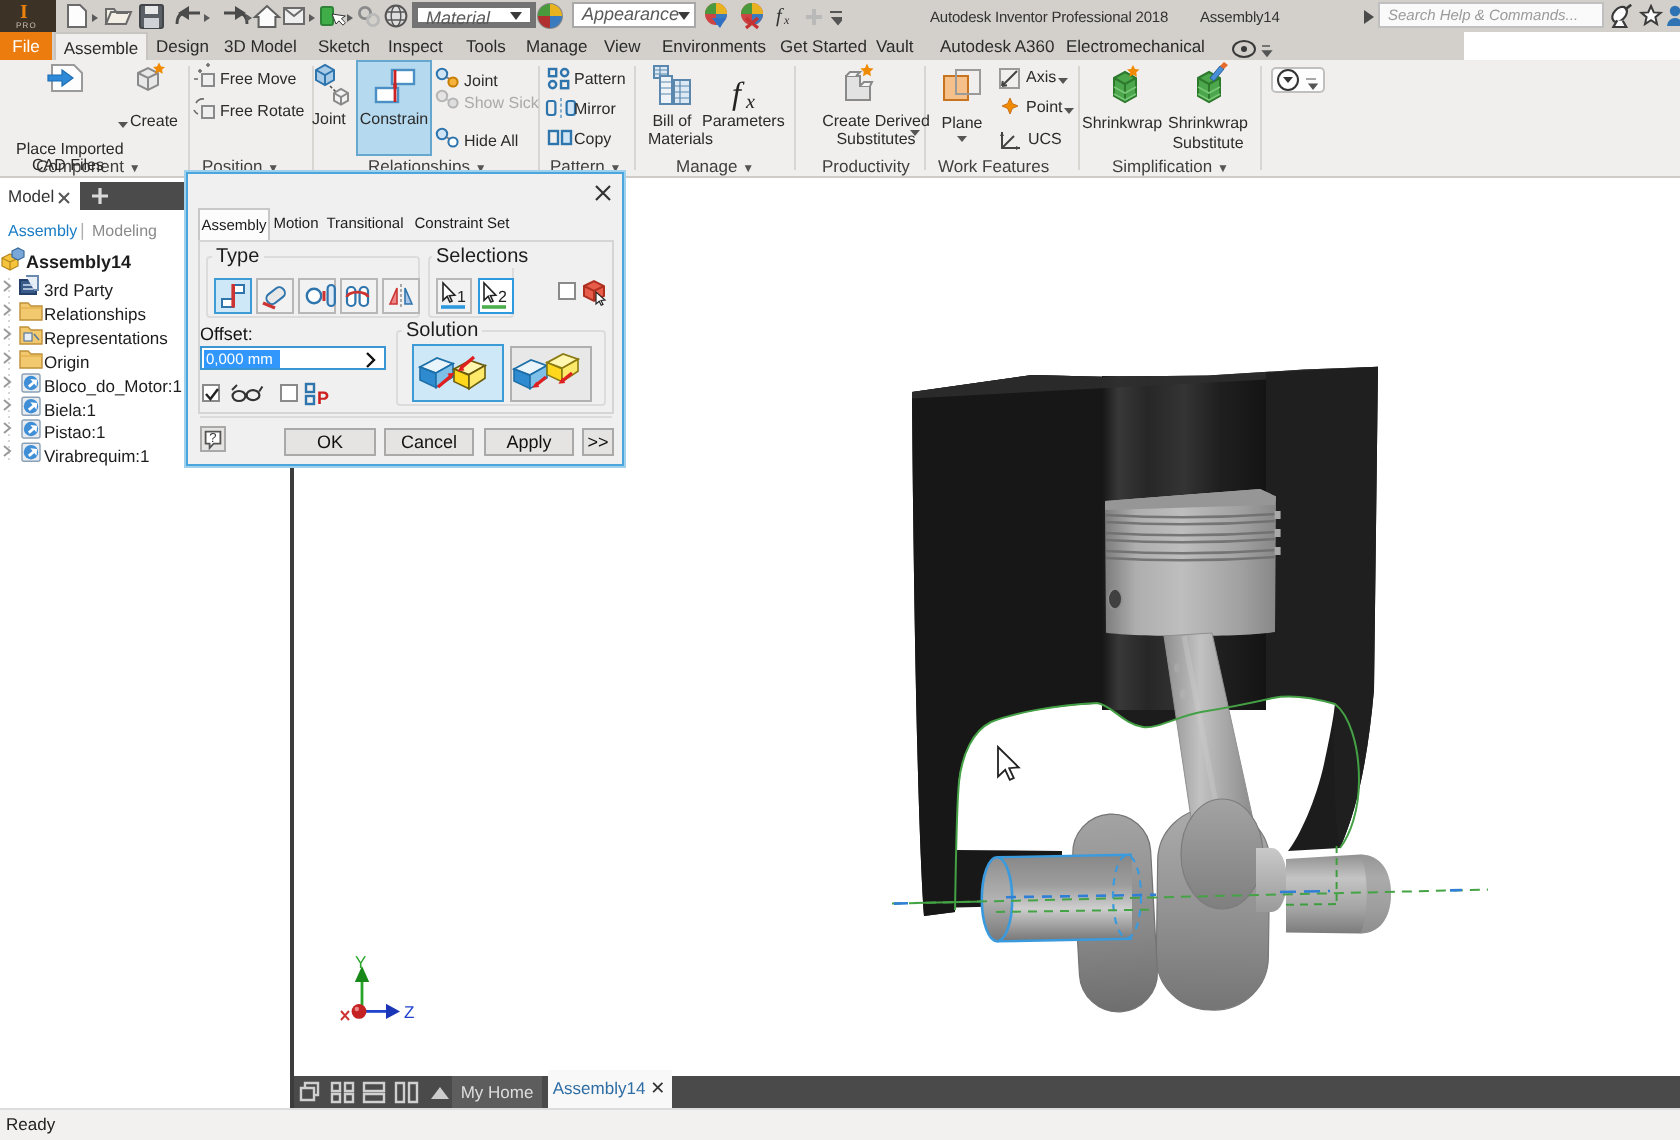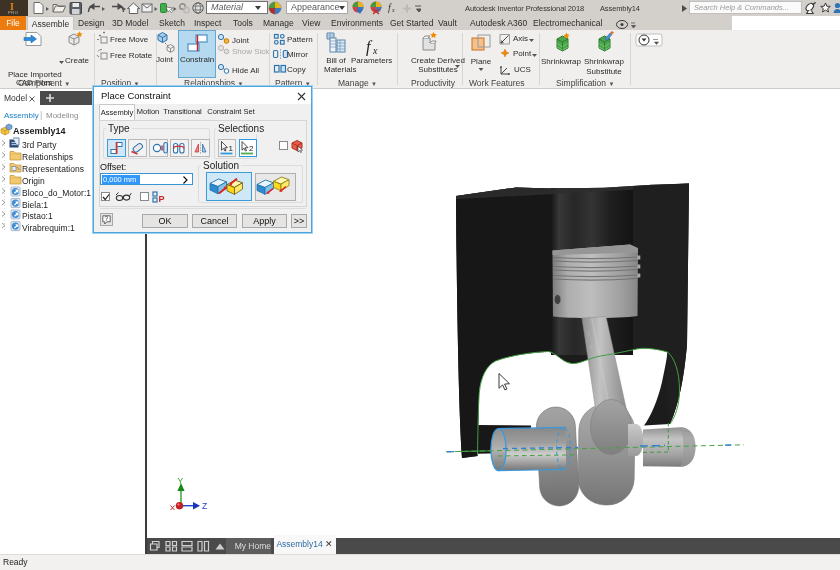--- a/index.html
+++ b/index.html
@@ -62,32 +62,32 @@
    <path d="M136 7l2 5 1.5-1.6 2 2.2 1.2-1.2-2-2.1 2-1.3z" fill="#fff" stroke="#333" stroke-width=".5"></path>
    <path d="M143.5 7l3 2-3 2z" fill="#5a5a5a"></path>
 
    <circle cx="152.5" cy="6.5" r="2.8" fill="none" stroke="#8a8a8a" stroke-width="1.4"></circle>
    <circle cx="156.5" cy="10" r="2.8" fill="none" stroke="#b9b9b9" stroke-width="1.4"></circle>
 
    <circle cx="168" cy="8" r="5.2" fill="#dedede" stroke="#555"></circle>
    <ellipse cx="168" cy="8" rx="2.4" ry="5.2" fill="none" stroke="#555" stroke-width=".7"></ellipse>
    <path d="M163 6h10M163 10h10" stroke="#555" stroke-width=".7"></path>
  </svg>
- <div class="abs" style="left:206px;top:1px;width:62px;height:13px;background:#fff;border:1px solid #737373;font-size:9px;font-style:italic;color:#5a5a5a;line-height:11px;padding-left:4px">Material</div>
+ <div class="abs" style="left:206px;top:1px;width:62px;height:13px;background:#fff;border:3px solid #737373;font-size:9px;font-style:italic;color:#5a5a5a;line-height:11px;padding-left:4px">Material</div>
  <svg class="abs" style="left:254px;top:4px" width="8" height="8">
       <path d="M1 2l3 4 3-4z" fill="#3a3a3a"></path>
     </svg>
  <svg class="abs" style="left:268px;top:1px" width="15" height="14" viewBox="0 0 15 14">
    <circle cx="7" cy="7" r="6" fill="#e8e8e8" stroke="#888"></circle>
    <path d="M7 1a6 6 0 0 1 6 6l-6 0z" fill="#e8b31f"></path>
       <path d="M13 7a6 6 0 0 1-6 6l0-6z" fill="#3a7abf"></path>
       <path d="M7 13a6 6 0 0 1-6-6l6 0z" fill="#b03030"></path>
       <path d="M1 7a6 6 0 0 1 6-6l0 6z" fill="#4a9a3d"></path>
  </svg>
- <div class="abs" style="left:286px;top:1px;width:62px;height:13px;background:#fff;border:1px solid #a8a8a8;font-size:9px;color:#5a5a5a;line-height:11px;padding-left:4px">Appearance</div>
+ <div class="abs" style="left:286px;top:1px;width:62px;height:13px;background:#fff;border:1px solid #a8a8a8;font-size:9px;font-style:italic;color:#5a5a5a;line-height:11px;padding-left:4px">Appearance</div>
  <svg class="abs" style="left:338px;top:4px" width="8" height="8">
       <path d="M1 2l3 4 3-4z" fill="#3a3a3a"></path>
     </svg>
  <svg class="abs" style="left:351px;top:1px" width="70" height="14" viewBox="0 0 70 14">
    <circle cx="7" cy="6" r="5.5" fill="#cc4444"></circle>
       <path d="M7 .5a5.5 5.5 0 0 1 5.5 5.5l-5.5 0z" fill="#e8b31f"></path>
       <path d="M1.5 6a5.5 5.5 0 0 1 5.5-5.5l0 5.5z" fill="#4a9a3d"></path>
       <path d="M12.5 6a5.5 5.5 0 0 1-5.5 5.5l0-5.5z" fill="#3a7abf"></path>
    <path d="M5 8l4 5 3-5z" fill="#2f6fc4"></path>
    <circle cx="25" cy="6" r="5.5" fill="#cc4444"></circle>
@@ -495,26 +495,25 @@
 <div class="abs" id="dbar">
  <svg class="abs" style="left:2px;top:2px" width="80" height="12" viewBox="0 0 80 12">
   <g fill="none" stroke="#d0d0d0" stroke-width="1.2">
    <path d="M1.5 4h6.5v6H1.5z M3.5 4V1.5h6.5v6H8"></path>
    <path d="M17 1.5h4v4h-4z M23.5 1.5h4v4h-4z M17 7h4v4h-4z M23.5 7h4v4h-4z"></path>
    <path d="M33 1.5h10v4H33z M33 7h10v4H33z"></path>
    <path d="M49 1.5h4v9.5h-4z M55.5 1.5h4v9.5h-4z"></path>
   </g>
   <path d="M66.5 9.5l4.5-6 4.5 6z" fill="#cccccc"></path>
  </svg>
- <div class="abs" style="left:79px;top:0;width:45px;height:16px;background:#5d5d5d;color:#dedede;font-size:8.5px;text-align:right;line-height:16px">My Home</div>
+ <div class="abs" style="left:79px;top:0;width:45px;height:16px;background:#5d5d5d;color:#dedede;font-size:8.5px;text-align:center;line-height:16px">My Home</div>
  <div class="abs" style="left:126.5px;top:-3.5px;width:62px;height:19.5px;background:#f8f8f8;font-size:8.5px;line-height:19px;text-align:center;color:#2e6da4">Assembly14 <span style="color:#333;font-size:9px">✕</span></div>
 </div>
 <div class="abs" id="statusbar">Ready</div>
 <div class="abs" id="dlg">
- <div class="abs" id="dlgtitle">Place Constraint</div>
  <svg class="abs" style="left:203px;top:5px" width="9" height="9">
       <path d="M1 1l7 7M8 1l-7 7" stroke="#333" stroke-width="1.1"></path>
     </svg>
  <div class="dtab" style="left:5px;top:17px;width:36px;height:16px;background:#fcfcfc;border:1px solid #c8c8c8;border-bottom:none;line-height:16px">Assembly</div>
  <div class="dtab" style="left:42px;width:24px">Motion</div>
  <div class="dtab" style="left:68px;width:41px">Transitional</div>
  <div class="dtab" style="left:112px;width:50px">Constraint Set</div>
  <div class="abs" style="left:5px;top:33px;width:208px;height:87px;border:1px solid #d5d5d5;background:#f0f0f0"></div>
 
  <div class="gbox" style="left:9px;top:41px;width:107px;height:31px"></div>

